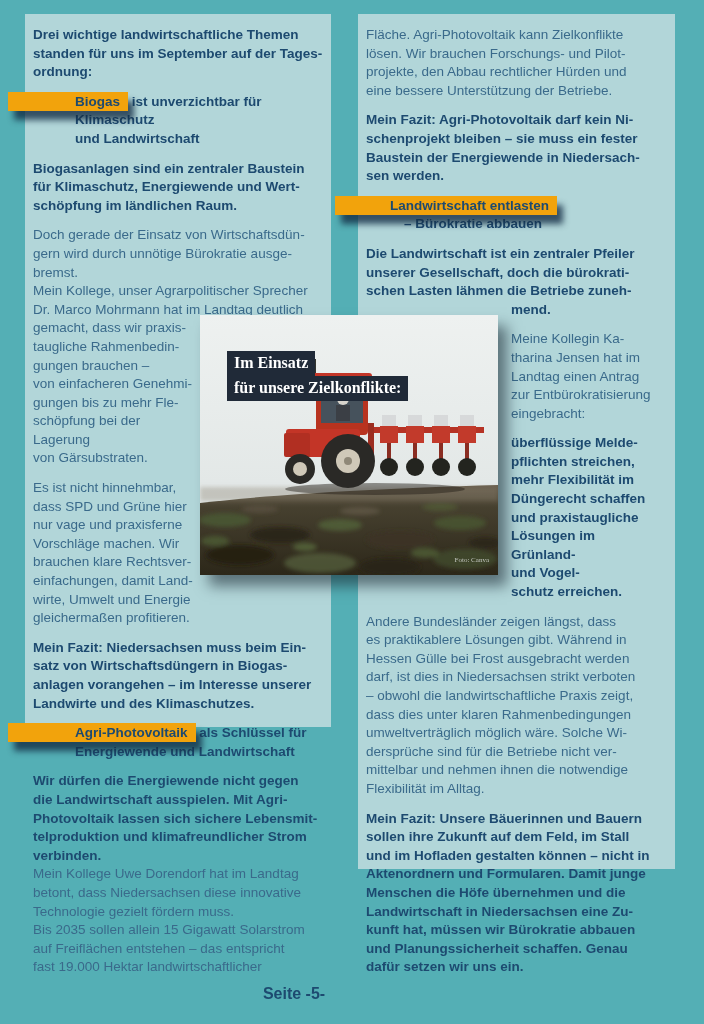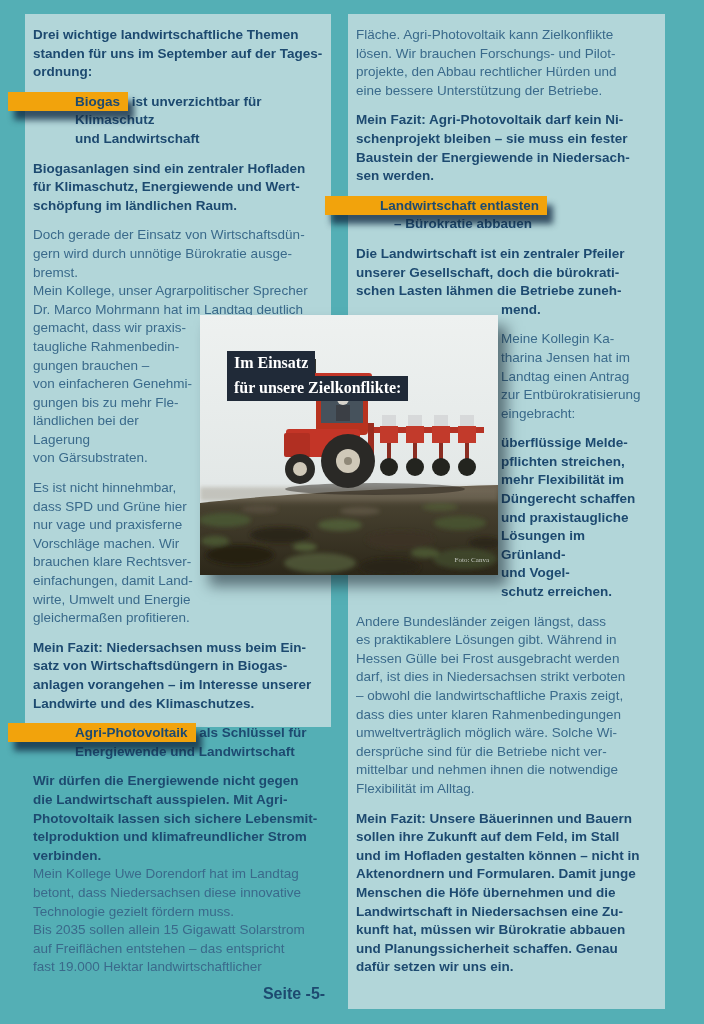--- a/index.html
+++ b/index.html
@@ -18,21 +18,21 @@
     position:absolute;
     top:14px;
     background:var(--panel_bg,#b2d6d9);
     box-sizing:border-box;
     padding:12px 8px;
     font-size:13.5px;
     line-height:18.6px;
     color:var(--text_regular,#3a6a8b);
   }
   .panel.left{left:25px;width:306px;height:713px;}
-  .panel.right{left:348px;width:317px;height:995px;}
+  .panel.right{left:358px;width:317px;height:855px;}
   p{margin:0 0 11px 0;white-space:pre-line;}
   p.m0{margin-bottom:0;}
   .b{font-weight:bold;color:var(--text_bold,#1d4a70);}
   .r{font-weight:normal;}
   h2.head{
     margin:6px 0 11px 0;
     padding-left:42px;
     font-size:13.5px;
     line-height:18.6px;
     font-weight:bold;
@@ -89,36 +89,36 @@
 <div id="page">
 
   <section class="panel left">
     <p class="b">Drei wichtige landwirtschaftliche Themen
 standen für uns im September auf der Tages-
 ordnung:</p>
 
     <h2 class="head"><span class="hl">Biogas</span><span> ist unverzichtbar für Klimaschutz
 und Landwirtschaft</span></h2>
 
-    <p class="b">Biogasanlagen sind ein zentraler Hofladen
+    <p class="b">Biogasanlagen sind ein zentraler Baustein
 für Klimaschutz, Energiewende und Wert-
 schöpfung im ländlichen Raum.</p>
     <p class="r m0">Doch gerade der Einsatz von Wirtschaftsdün-
 gern wird durch unnötige Bürokratie ausge-
 bremst.
 Mein Kollege, unser Agrarpolitischer Sprecher
 Dr. Marco Mohrmann hat im Landtag deutlich</p>
 
     <div class="narrow-l">
       <p class="r">gemacht, dass wir praxis-
 taugliche Rahmenbedin-
 gungen brauchen –
 von einfacheren Genehmi-
 gungen bis zu mehr Fle-
-ländlichen bei der Lagerung
+schöpfung bei der Lagerung
 von Gärsubstraten.</p>
       <p class="r">Es ist nicht hinnehmbar,
 dass SPD und Grüne hier
 nur vage und praxisferne
 Vorschläge machen. Wir
 brauchen klare Rechtsver-
 einfachungen, damit Land-
 wirte, Umwelt und Energie
 gleichermaßen profitieren.</p>
     </div>

